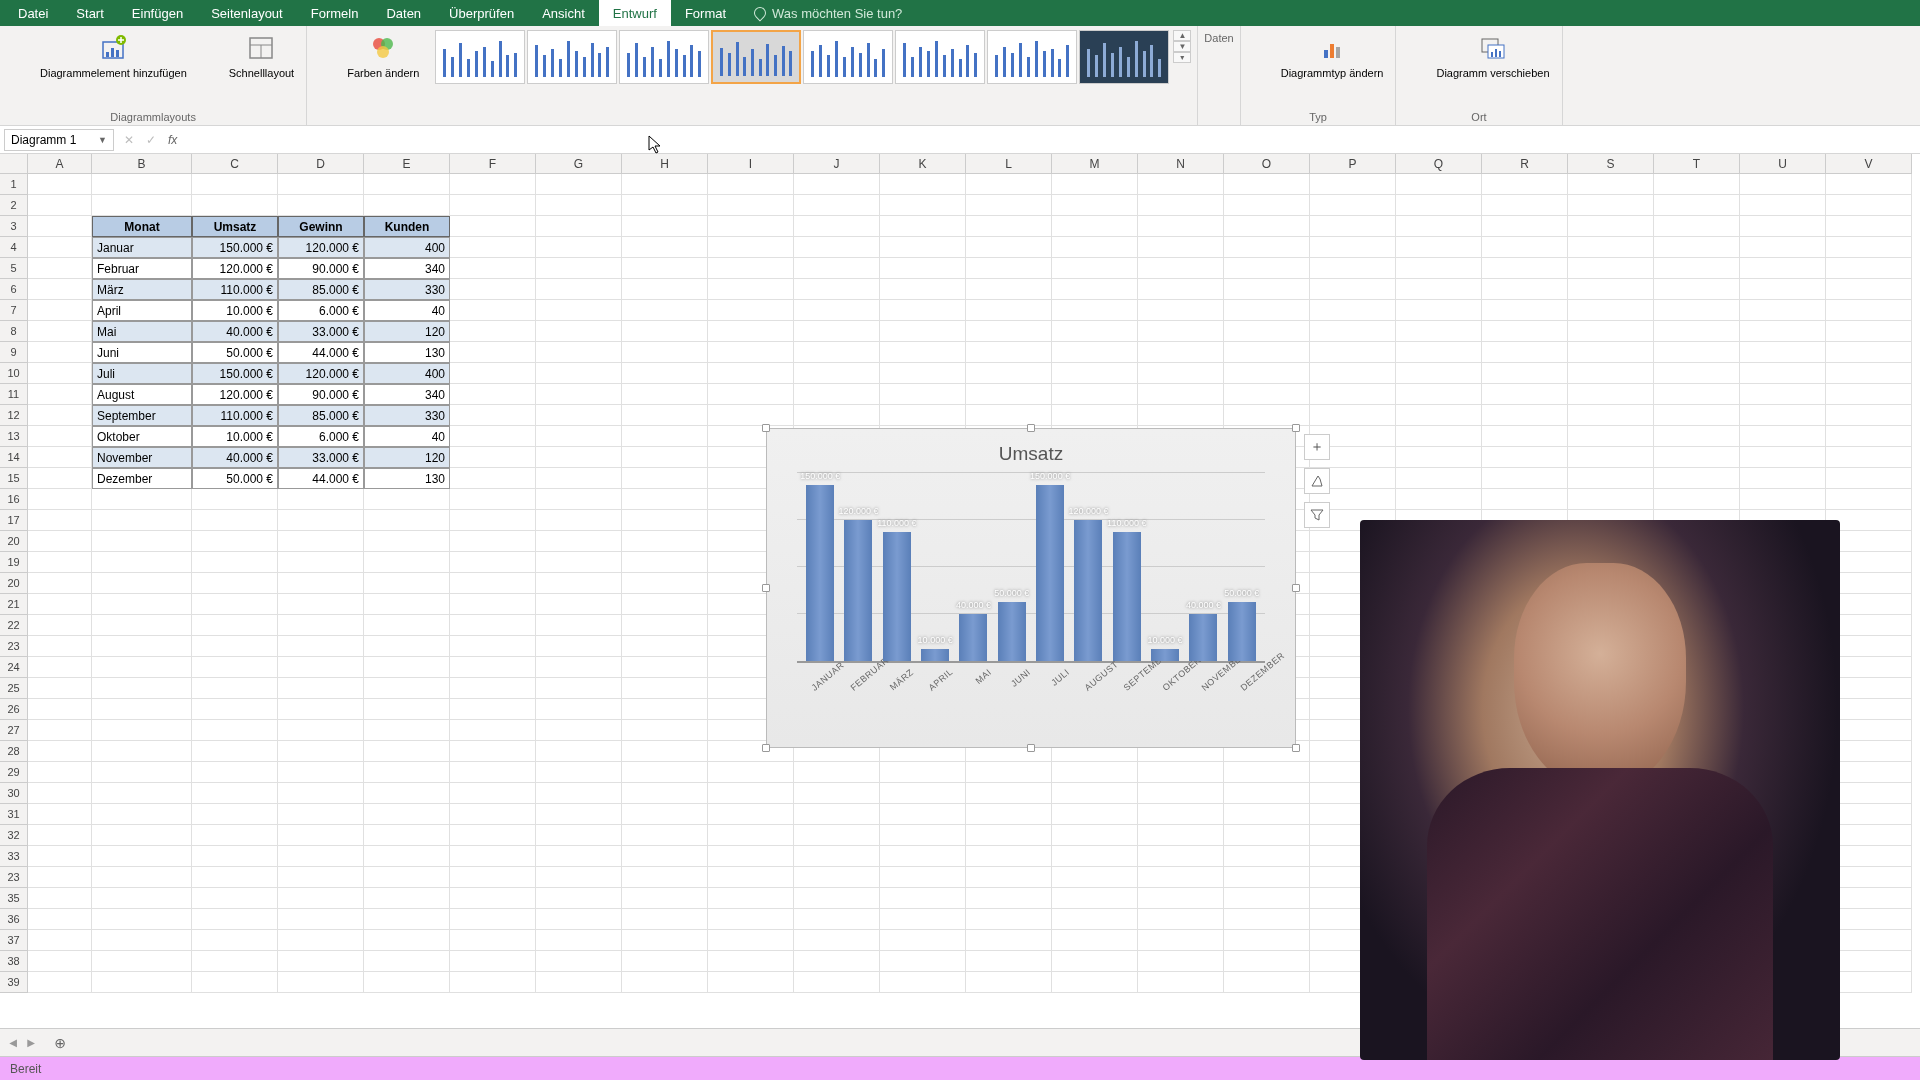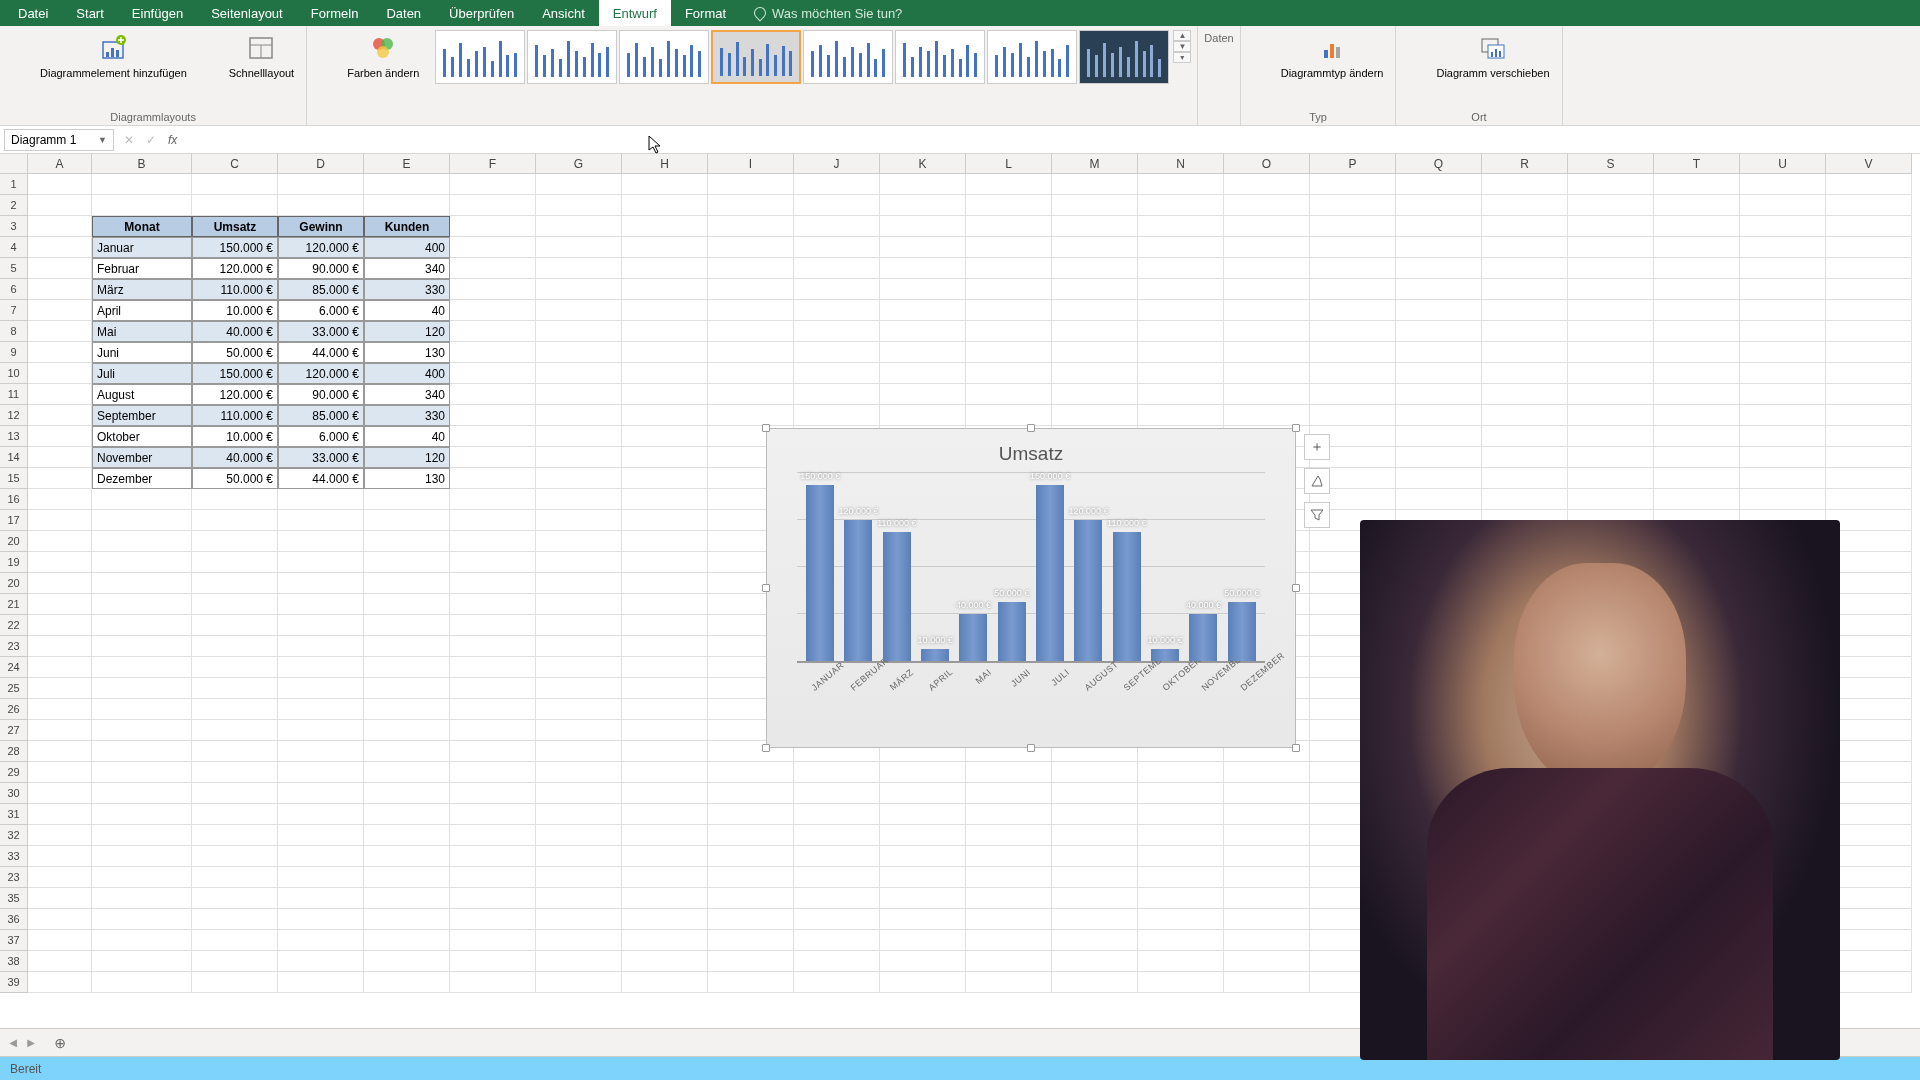--- a/index.html
+++ b/index.html
@@ -68,21 +68,21 @@
 .sh-bl { left: -4px; bottom: -4px; } .sh-bc { left: calc(50% - 4px); bottom: -4px; } .sh-br { right: -4px; bottom: -4px; }
 
 .chart-side-btn { position: absolute; right: -34px; width: 26px; height: 26px; background: #fff; border: 1px solid #ccc; display: flex; align-items: center; justify-content: center; font-size: 14px; color: #555; cursor: pointer; }
 
 .sheet-tabs { height: 28px; border-top: 1px solid #ccc; display: flex; align-items: center; background: #f3f2f1; padding-left: 4px; }
 .sheet-nav { width: 18px; height: 100%; display: flex; align-items: center; justify-content: center; color: #999; font-size: 10px; cursor: pointer; }
 .sheet-tab { padding: 0 16px; height: 100%; display: flex; align-items: center; border-right: 1px solid #ccc; font-size: 12px; cursor: pointer; background: #e8e8e8; border-top: 1px solid #ccc; }
 .sheet-tab.active { background: #fff; border-bottom: 2px solid #217346; font-weight: bold; }
 .sheet-add { width: 24px; height: 24px; margin-left: 8px; display: flex; align-items: center; justify-content: center; color: #666; cursor: pointer; font-size: 14px; }
 
-.status-bar { height: 24px; background: #7dd3fc; border-top: 1px solid #ccc; display: flex; align-items: center; padding: 0 10px; font-size: 12px; color: #555; }
+.status-bar { height: 24px; background: #f0abfc; border-top: 1px solid #ccc; display: flex; align-items: center; padding: 0 10px; font-size: 12px; color: #555; }
 
 .webcam { position: absolute; right: 80px; bottom: 20px; width: 480px; height: 540px; background: radial-gradient(ellipse at 45% 35%, #c8a890 0%, #a07860 25%, #3a2838 45%, #1a1420 70%); border-radius: 4px; overflow: hidden; }
 .webcam::before { content: ''; position: absolute; left: 32%; top: 8%; width: 36%; height: 42%; background: radial-gradient(circle at 50% 40%, #d4b098 0%, #b88870 50%, #8a5d48 100%); border-radius: 42% 42% 48% 48%; }
 .webcam::after { content: ''; position: absolute; left: 14%; top: 46%; width: 72%; height: 60%; background: linear-gradient(135deg, #2a1828 0%, #4a2838 30%, #2a1828 60%, #4a2838 100%); border-radius: 24% 24% 0 0; }
 
 .cursor { position: absolute; left: 648px; top: 135px; width: 14px; height: 20px; z-index: 100; }
 .cursor svg { width: 100%; height: 100%; }
 </style>
 </head>
 <body>

